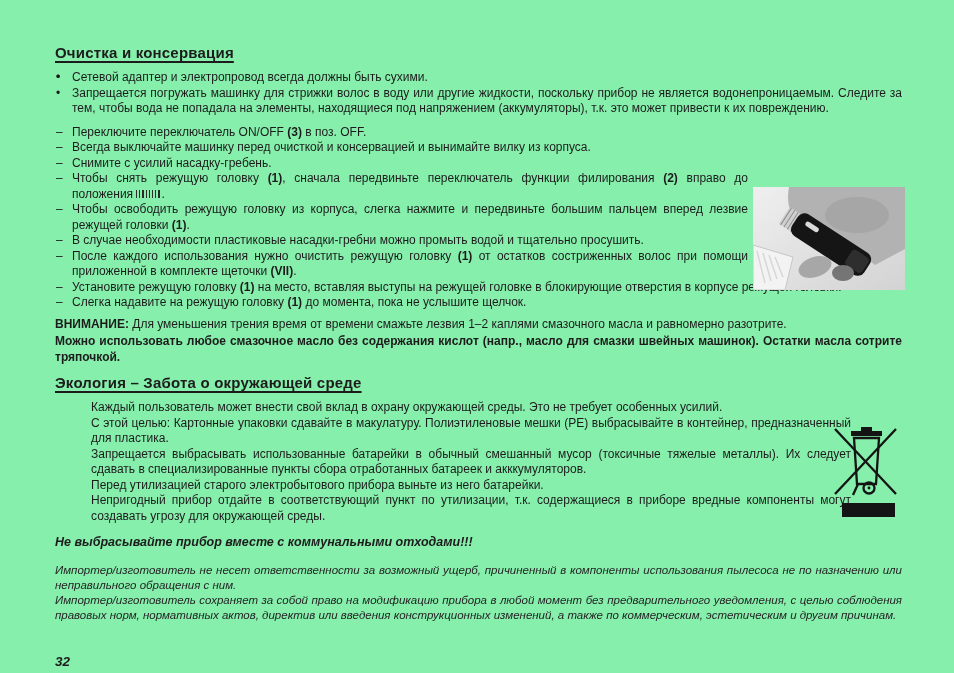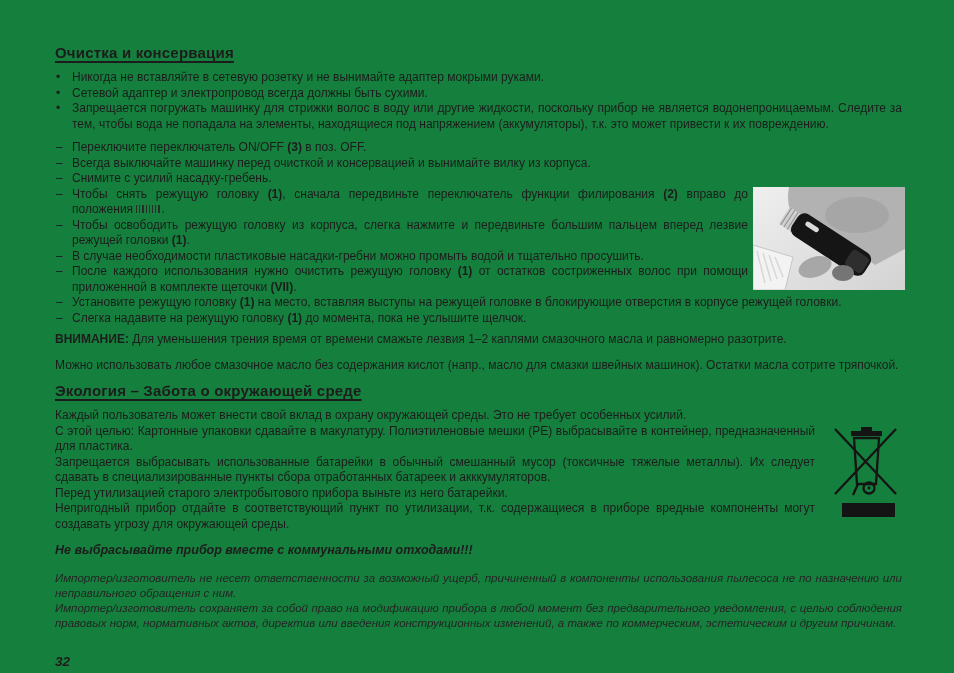--- a/index.html
+++ b/index.html
@@ -1,36 +1,36 @@
 <!DOCTYPE html>
 <html lang="ru"><head>
 <meta charset="utf-8">
 <style>
   html,body{margin:0;padding:0;background:#ffffff;}
   .page{
-    position:relative;width:954px;height:673px;background:#15803d;overflow:hidden;
+    position:relative;width:954px;height:673px;background:#86efac;overflow:hidden;
     font-family:"Liberation Sans",sans-serif;color:#1c1c1c;
     -webkit-font-smoothing:antialiased;
   }
   .content{position:absolute;left:55px;top:44px;width:847px;}
   .hdr{
     font-size:15px;font-weight:bold;line-height:17px;margin:0 0 9px 0;
     text-decoration:underline;text-decoration-thickness:1.5px;text-underline-offset:3px;
     letter-spacing:.2px;
   }
   .hdr2{margin-top:9px;}
   .list,.para-block{font-size:12px;line-height:15.5px;}
   .item{position:relative;padding-left:17px;text-align:justify;}
   .marker{position:absolute;left:1px;top:0;}
   .bullets{margin-bottom:8px;}
   .steps-a{width:693px;}
   .para-block{text-align:justify;}
   .attention{margin-top:6px;}
-  .oil{margin-top:10px;margin-bottom:6px;}
-  .eco-paras{width:760px;}
+  .oil{margin-top:2px;margin-bottom:6px;font-weight:bold;}
+  .eco-paras{width:760px;margin-left:36px;}
   .warning{font-size:12.5px;font-weight:bold;font-style:italic;margin-top:11px;line-height:15.5px;}
   .disclaimer{margin-top:12px;font-size:11.5px;font-style:italic;line-height:15.2px;color:#242424;}
   .page-number{position:absolute;left:55px;top:654px;font-size:13.5px;font-weight:bold;font-style:italic;}
   .stripes{
     display:inline-block;width:25px;height:8px;
     background:repeating-linear-gradient(90deg,#2b2b2b 0 1.3px,transparent 1.3px 3.2px);
   }
   .photo{position:absolute;left:753px;top:187px;width:152px;height:103px;}
   .weee{position:absolute;left:833px;top:425px;width:66px;height:98px;}
   b{font-weight:bold;}
@@ -38,21 +38,21 @@
 </head>
 <body>
 
 <div class="page">
 
   <div class="content">
 
     <div class="hdr">Очистка и консервация</div>
 
     <div class="list bullets" id="bullets">
-        <div class="item"><span class="marker">•</span><span>Никогда не вставляйте в сетевую розетку и не вынимайте адаптер мокрыми руками.</span></div>
+        <div class="item"><span class="marker">•</span></div>
         <div class="item"><span class="marker">•</span><span>Сетевой адаптер и электропровод всегда должны быть сухими.</span></div>
         <div class="item"><span class="marker">•</span><span>Запрещается погружать машинку для стрижки волос в воду или другие жидкости, поскольку прибор не является водонепроницаемым. Следите за тем, чтобы вода не попадала на элементы, находящиеся под напряжением (аккумуляторы), т.к. это может привести к их повреждению.</span></div>
       </div>
 
     <div class="list steps-a" id="steps-a">
         <div class="item"><span class="marker">–</span><span>Переключите переключатель ON/OFF </span><b>(3)</b><span> в поз. OFF.</span></div>
         <div class="item"><span class="marker">–</span><span>Всегда выключайте машинку перед очисткой и консервацией и вынимайте вилку из корпуса.</span></div>
         <div class="item"><span class="marker">–</span><span>Снимите с усилий насадку-гребень.</span></div>
         <div class="item"><span class="marker">–</span><span>Чтобы снять режущую головку </span><b>(1)</b><span>, сначала передвиньте переключатель функции филирования </span><b>(2)</b><span> вправо до положения </span><span class="stripes"></span><span>.</span></div>
         <div class="item"><span class="marker">–</span><span>Чтобы освободить режущую головку из корпуса, слегка нажмите и передвиньте большим пальцем вперед лезвие режущей головки </span><b>(1)</b><span>.</span></div>

